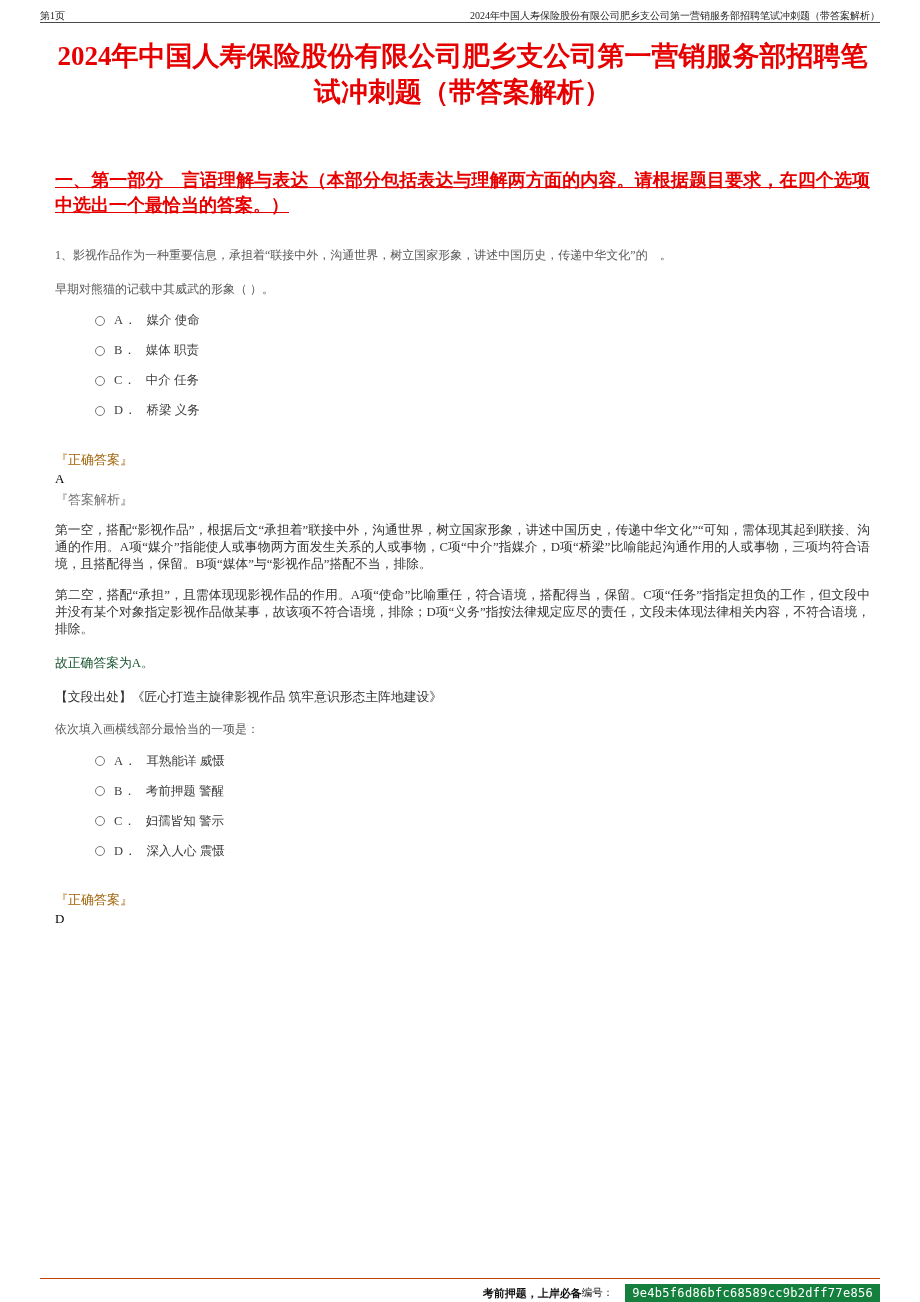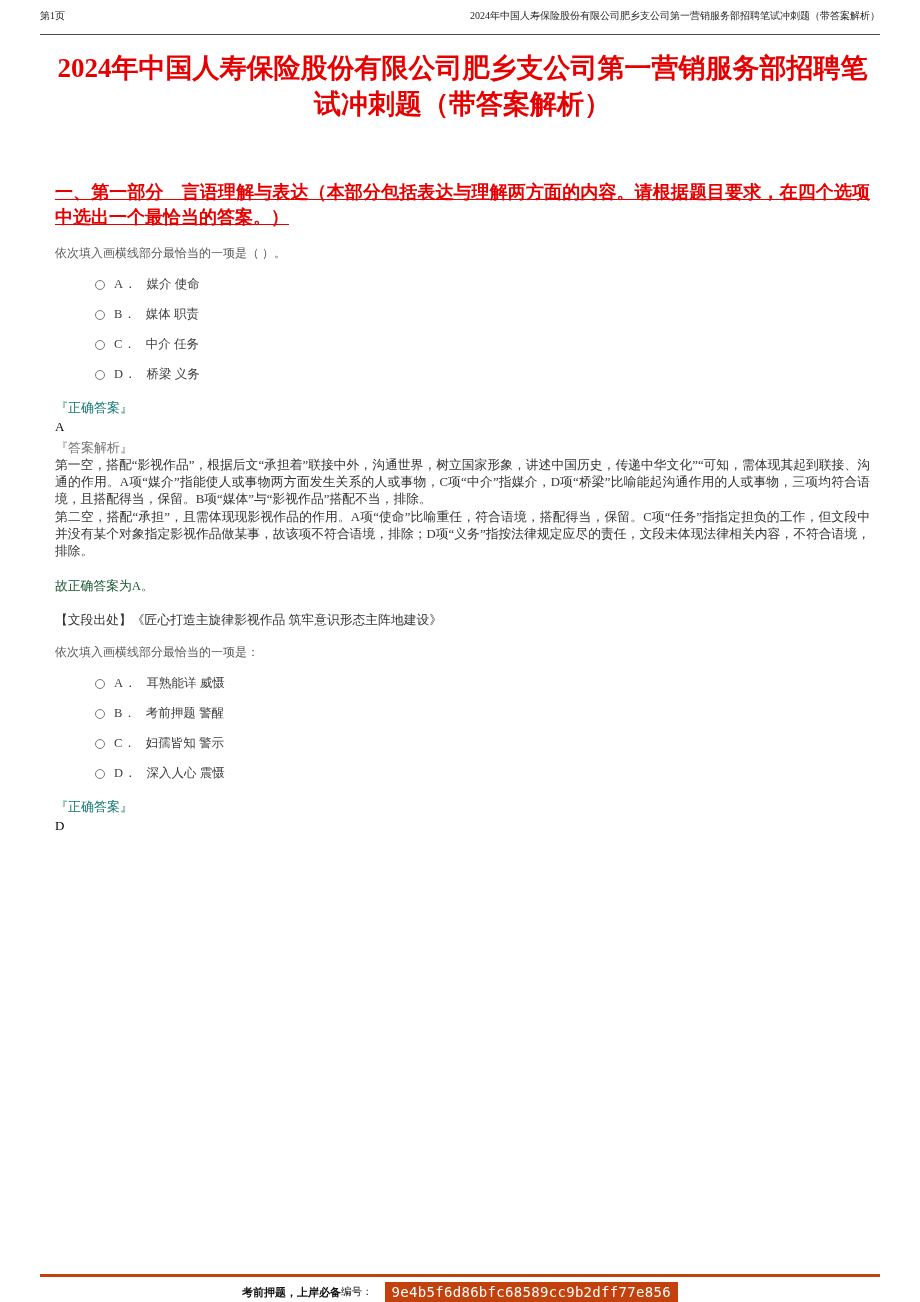--- a/index.html
+++ b/index.html
@@ -8,21 +8,21 @@
     background:#ffffff;
     font-family:"Liberation Serif","DejaVu Serif",serif;
     position:relative;
     overflow:hidden;
     color:#222;
   }
   .page { width:920px; height:1302px; position:relative; }
 
   .header {
     display:flex; justify-content:space-between; align-items:flex-end;
-    margin:10px 40px 0 40px; padding-bottom:12px;
+    margin:10px 40px 0 40px; padding-bottom:0;
     border-bottom:1px solid #4a4a4a;
     font-size:10px; color:#222; line-height:1.2;
   }
   .header .hdr-right { text-align:right; }
 
   .content { margin:0 50px 0 55px; }
 
   .doc-title {
     margin-top:16px; text-align:center;
     color:#e60000; font-size:27px; font-weight:bold; line-height:1.32;
@@ -49,40 +49,40 @@
     display:flex; align-items:center; gap:9px;
     padding:6.5px 0 6.5px 40px;
     font-size:12.5px; color:#3d3d3d; cursor:default;
   }
   .radio {
     width:10px; height:10px; border:1px solid #777;
     border-radius:50%; background:#fff; flex:none;
   }
   .opt-label { letter-spacing:1px; }
 
-  .answer-label { margin-top:9px; font-size:13px; color:#0f766e; }
+  .answer-label { margin-top:25px; font-size:13px; color:#a16207; }
   .answer-value { margin-top:2px; font-size:13px; color:#000; }
   .analysis-label { margin-top:4px; font-size:13px; color:#737373; }
 
   .analysis {
-    font-size:12.8px; color:#333;
+    margin-top:13px; font-size:12.8px; color:#333;
     line-height:1.35; text-align:justify;
   }
   .conclusion { margin-top:17px; font-size:12.8px; color:#14532d; }
   .source { margin-top:17px; font-size:12.8px; color:#333; }
 
   .footer {
     position:absolute; left:40px; right:40px; bottom:10px;
-    border-top:3px solid #c2410c; padding-top:5px;
-    display:flex; justify-content:center; align-items:center;
+    border-top:1px solid #c2410c; padding-top:5px;
+    display:flex; justify-content:flex-end; align-items:center;
   }
   .footer-left { font-size:11px; font-weight:bold; color:#111; }
   .footer-right { display:flex; align-items:center; gap:12px; font-size:10.5px; color:#111; }
   .code-badge {
-    background:#c2410c; color:#ffffff; font-size:14px;
+    background:#15803d; color:#ffffff; font-size:12px;
     padding:2px 7px; font-family:"DejaVu Sans Mono",monospace;
     letter-spacing:0.3px;
   }
 </style>
 </head>
 <body>
 
 <div class="page">
 
   <div class="header">
@@ -91,21 +91,22 @@
   </div>
 
   <div class="content">
 
     <h1 class="doc-title">2024年中国人寿保险股份有限公司肥乡支公司第一营销服务部招聘笔试冲刺题（带答案解析）</h1>
 
 
     <h2 class="section">一、第一部分　言语理解与表达（本部分包括表达与理解两方面的内容。请根据题目要求，在四个选项中选出一个最恰当的答案。）</h2>
 
     <section>
-      <p class="prompt">依次填入画横线部分最恰当的一项是（ ）。</p>
+      <p class="stem">1、影视作品作为一种重要信息，承担着“联接中外，沟通世界，树立国家形象，讲述中国历史，传递中华文化”的　。</p>
+      <p class="prompt">早期对熊猫的记载中其威武的形象（ ）。</p>
 
       <div class="options">
         <div class="option">
           <span class="radio"></span>
           <span class="opt-label">A．</span>
           <span class="opt-text">媒介 使命</span>
         </div>
         <div class="option">
           <span class="radio"></span>
           <span class="opt-label">B．</span>

